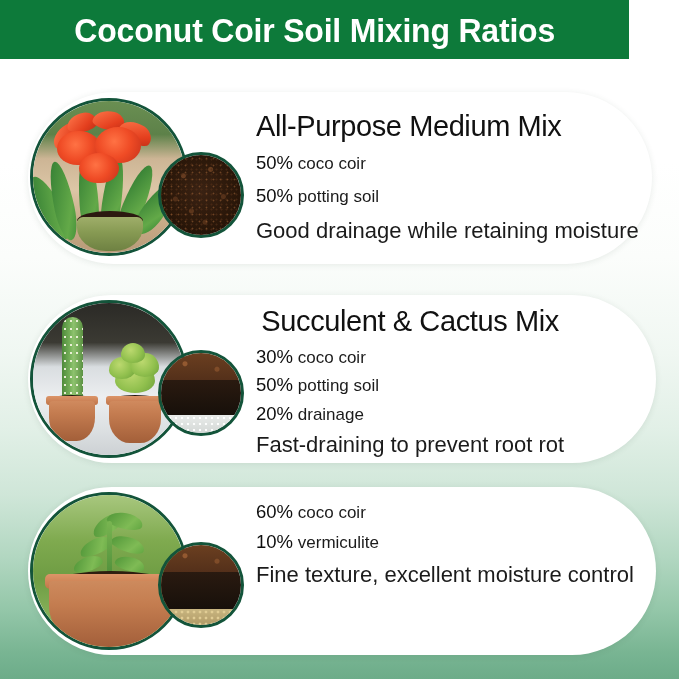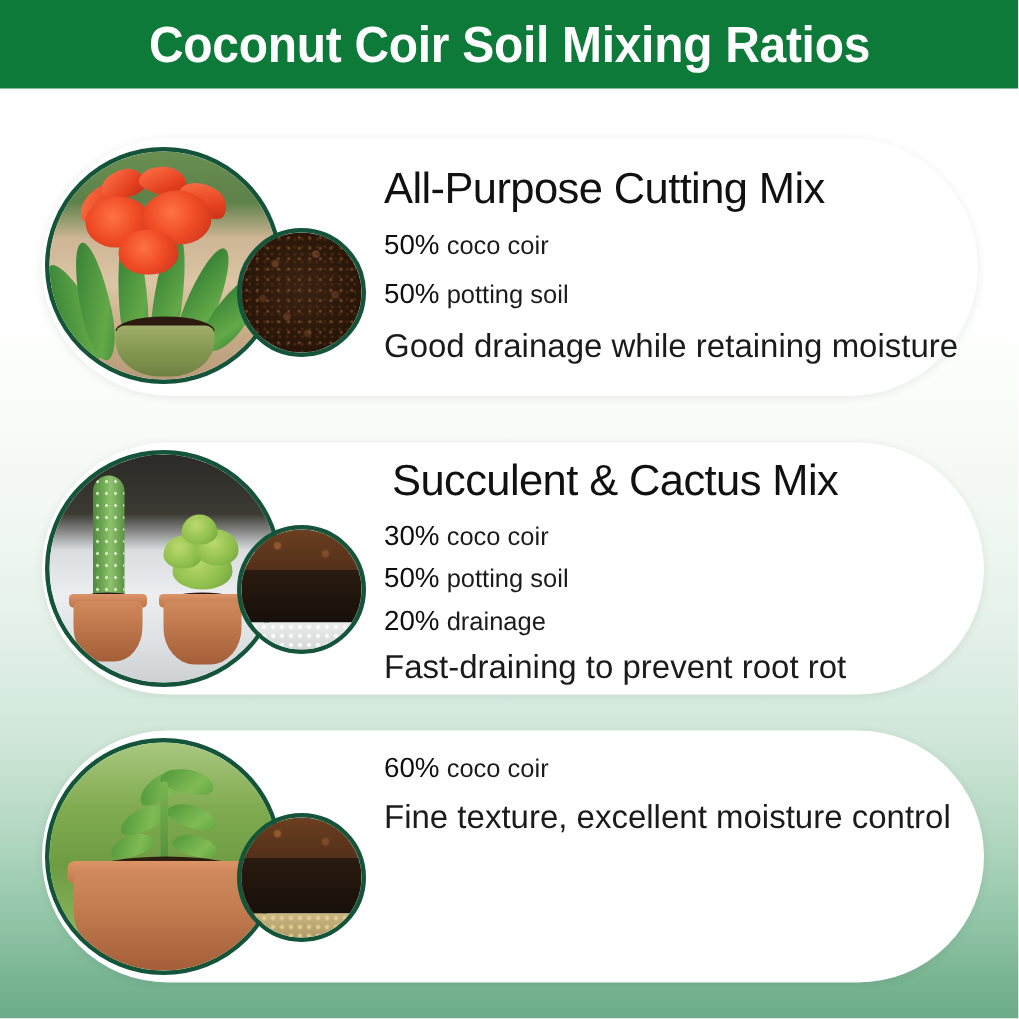--- a/index.html
+++ b/index.html
@@ -30,21 +30,21 @@
         #79b593 96%,
         #6cac89 100%);
     overflow: hidden;
   }
 
   
   .header-band {
     position: absolute;
     left: 0;
     top: 0;
-    width: 679px;
+    width: 629px;
     height: 59px;
     background: #0d7a3a;
     display: flex;
     align-items: center;
     justify-content: center;
   }
   .header-title {
     color: #ffffff;
     font-size: 34px;
     font-weight: 700;
@@ -318,21 +318,21 @@
     </div>
   </div>
 
   <div class="photo-small c1-small">
     <div class="photo-inner coir-dark">
       <div class="coir-speck"></div>
     </div>
   </div>
 
   <div class="text-block t1">
-    <div class="card-title">All-Purpose Cutting Mix</div>
+    <div class="card-title">All-Purpose Medium Mix</div>
     <div class="line">
       <span class="pct">50%</span>
       <span>coco coir</span>
     </div>
     <div class="line">
       <span class="pct">50%</span>
       <span>potting soil</span>
     </div>
     <div class="line note">Good drainage while retaining moisture</div>
   </div>
@@ -405,16 +405,20 @@
       <div class="layer-soil"></div>
       <div class="layer-vermiculite"></div>
     </div>
   </div>
 
   <div class="text-block t3">
     <div class="line">
       <span class="pct">60%</span>
       <span>coco coir</span>
     </div>
+    <div class="line">
+      <span class="pct">10%</span>
+      <span>vermiculite</span>
+    </div>
     <div class="line note">Fine texture, excellent moisture control</div>
   </div>
 
 </div>
 
 </body></html>

